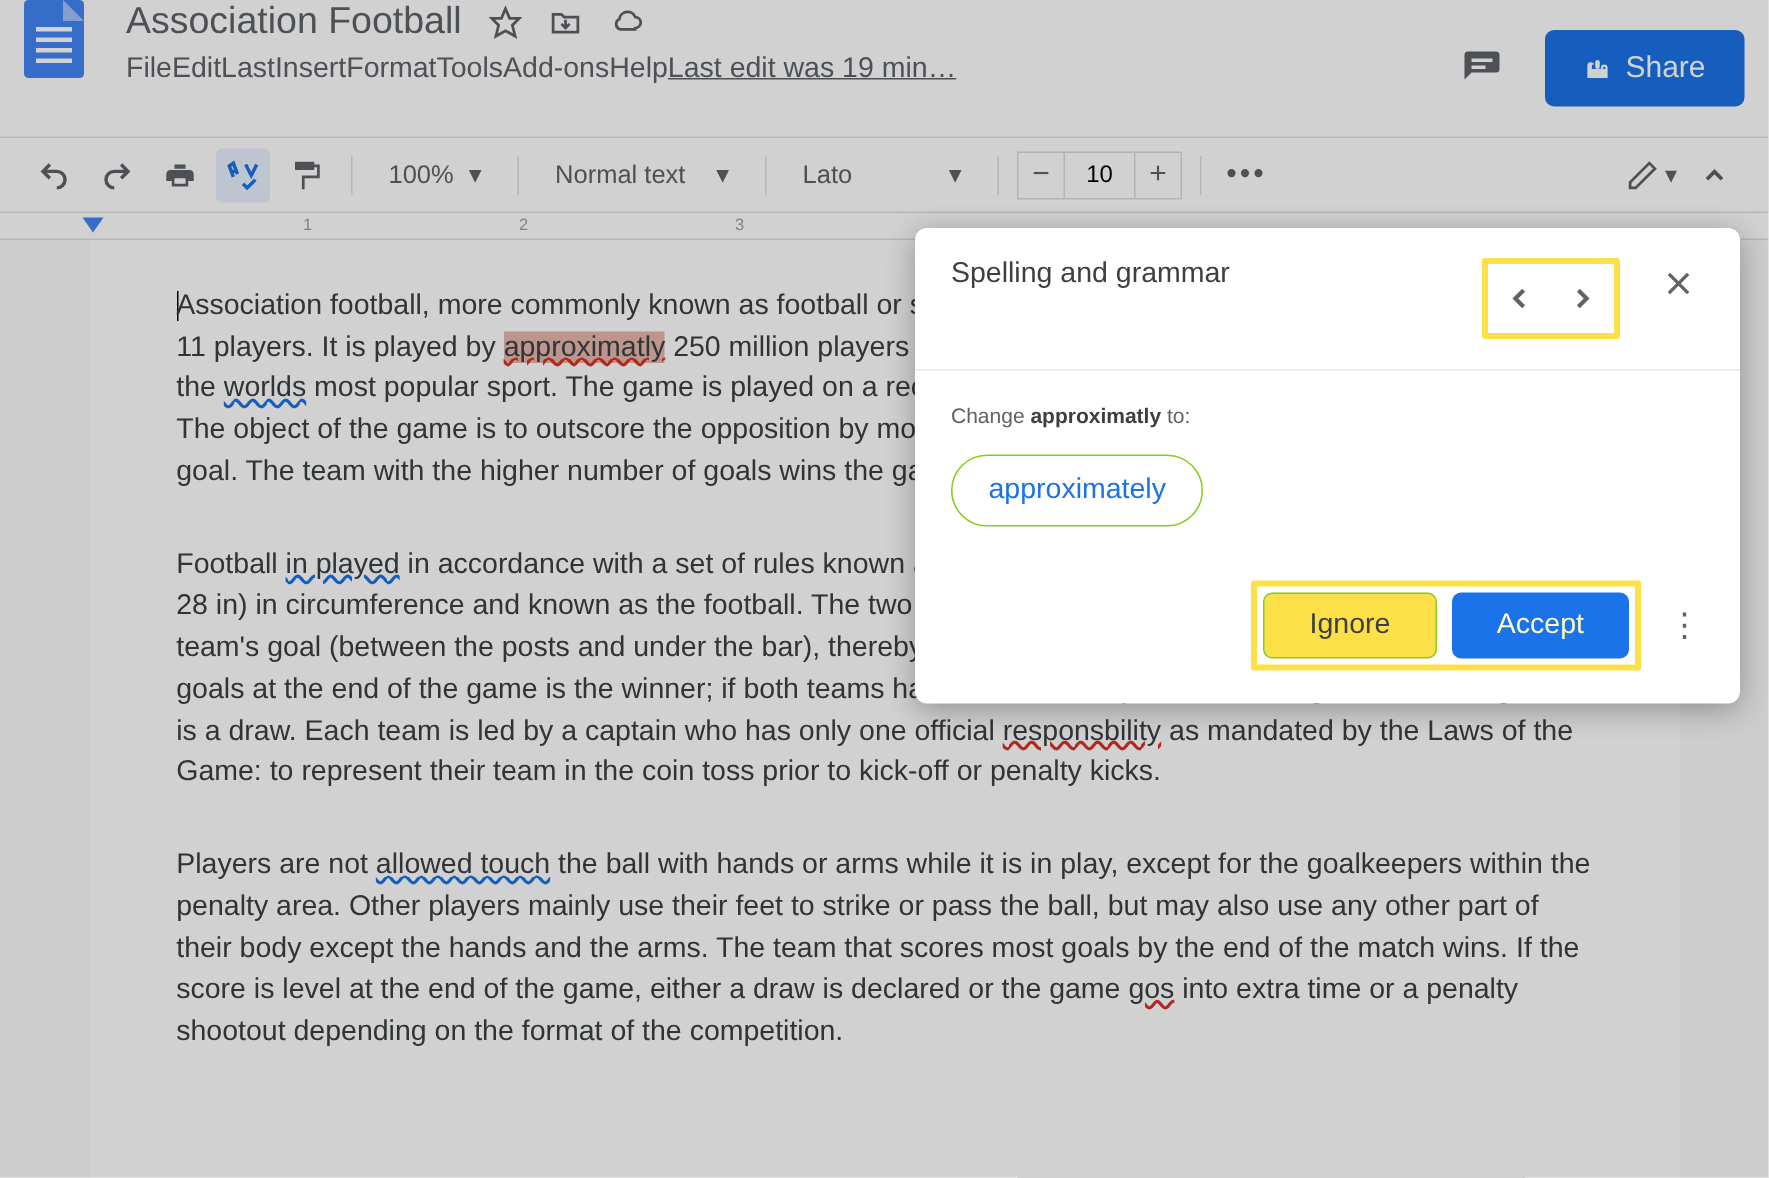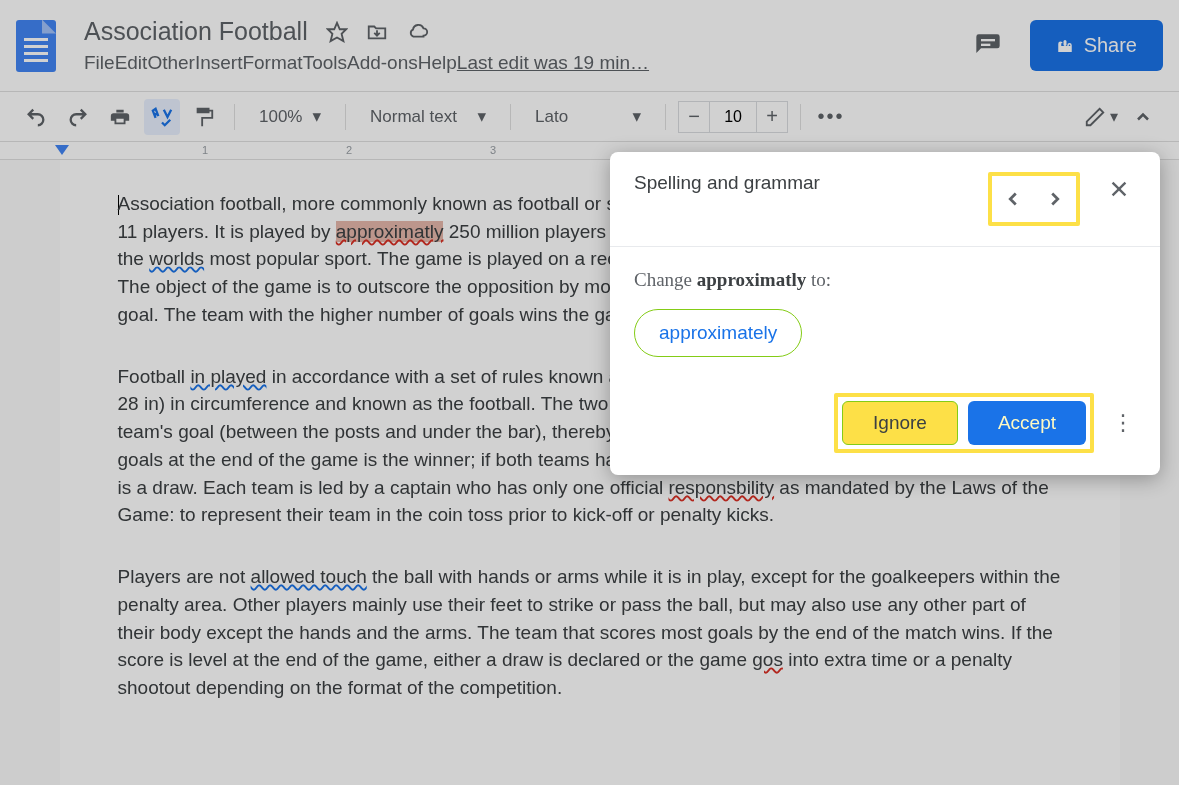--- a/index.html
+++ b/index.html
@@ -1,20 +1,20 @@
 <!DOCTYPE html>
 <html><head>
 <meta charset="utf-8">
 <style>
 * { box-sizing: border-box; margin: 0; padding: 0; }
 body { font-family: Arial, "Helvetica Neue", sans-serif; background: #fff; width: 1179px; height: 785px; overflow: hidden; position: relative; }
 .dim-overlay { position: absolute; inset: 0; background: rgba(0,0,0,0.18); pointer-events: none; z-index: 50; }
 
 
-.header { height: 92px; border-bottom: 1px solid #e0e0e0; display: flex; align-items: center; padding: 16px 16px; }
+.header { height: 92px; border-bottom: 1px solid #e0e0e0; display: flex; padding: 0 16px; }
 .docs-icon { width: 40px; height: 52px; background: #4285f4; border-radius: 3px; margin-right: 28px; position: relative; }
 .docs-icon::before { content:""; position:absolute; top:0; right:0; width:14px; height:14px; background:#a1c2fa; clip-path: polygon(0 0, 100% 100%, 0 100%); }
 .docs-icon::after { content:""; position:absolute; left:8px; right:8px; top:18px; height:3px; background:#fff; box-shadow: 0 7px 0 #fff, 0 14px 0 #fff, 0 21px 0 #fff; }
 .title-block { flex: 0 0 auto; }
 .doc-title { font-size: 25px; color: #5f6368; font-weight: 400; display:flex; align-items:center; gap:18px; }
 .title-icon { color:#5f6368; }
 .menu-bar { display:flex; margin-top:6px; font-size: 19px; color:#5f6368; }
 .last-edit { text-decoration: underline; color:#5f6368; }
 .header-right { margin-left:auto; display:flex; align-items:center; gap:28px; }
 .comment-icon { width:28px; height:28px; color:#5f6368; }
@@ -48,21 +48,21 @@
 
 .panel { position:absolute; top:152px; left:610px; width:550px; background:#fff; border-radius:8px; box-shadow: 0 4px 20px rgba(0,0,0,0.3); z-index:100; }
 .panel-head { display:flex; align-items:flex-start; padding: 20px 24px 14px; }
 .panel-title { font-size:19px; color:#3c4043; font-weight:400; }
 .nav-box { margin-left:auto; display:flex; border:4px solid #fde047; border-radius:2px; }
 .nav-btn { width:42px; height:46px; display:flex; align-items:center; justify-content:center; }
 .nav-btn svg { stroke:#5f6368; }
 .close-btn { margin-left:22px; width:34px; height:34px; display:flex; align-items:center; justify-content:center; color:#5f6368; font-size:26px; }
 .panel-divider { height:1px; background:#e8eaed; margin: 6px 0 0; }
 .panel-body { padding: 22px 24px 18px; }
-.change-line { font-size:19px; color:#5f6368;font-family:Liberation Serif, serif; }
+.change-line { font-size:14px; color:#5f6368; }
 .change-line b { font-weight:700; color:#3c4043; }
 .suggestion { display:inline-block; margin-top:18px; padding:12px 24px; border:1px solid #84cc16; border-radius:26px; color:#1a73e8; font-size:19px; }
 .panel-foot { display:flex; align-items:center; padding: 18px 22px 22px; gap:14px; }
 .foot-spacer { flex:1; }
 .btn-box { border:4px solid #fde047; display:flex; gap:10px; padding:4px; border-radius:2px; }
 .ignore-btn { background:#fde047; border:1px solid #84cc16; border-radius:6px; padding: 10px 30px; font-size:19px; color:#3c4043; }
 .accept-btn { background:#1a73e8; border:none; border-radius:6px; padding: 10px 30px; font-size:19px; color:#fef9c3; }
 .dots-btn { width:30px; display:flex; align-items:center; justify-content:center; color:#5f6368; font-size:22px; }
 
 svg { display:block; }
@@ -88,21 +88,21 @@
       </span>
       <span class="title-icon">
         <svg width="24" height="22" viewBox="0 0 24 24" fill="none" stroke="currentColor" stroke-width="2">
             <path d="M18 16a4 4 0 0 0 0-8 6 6 0 0 0-11.5 1.5A4 4 0 0 0 7 17h11z"></path>
           </svg>
       </span>
     </div>
     <div class="menu-bar">
       <span>File</span>
       <span>Edit</span>
-      <span>Other</span>
+      <span>Last</span>
       <span>Insert</span>
       <span>Format</span>
       <span>Tools</span>
       <span>Add-ons</span>
       <span>Help</span>
       <span class="last-edit">Last edit was 19 min…</span>
     </div>
   </div>
   <div class="header-right">
     <div class="comment-icon">

